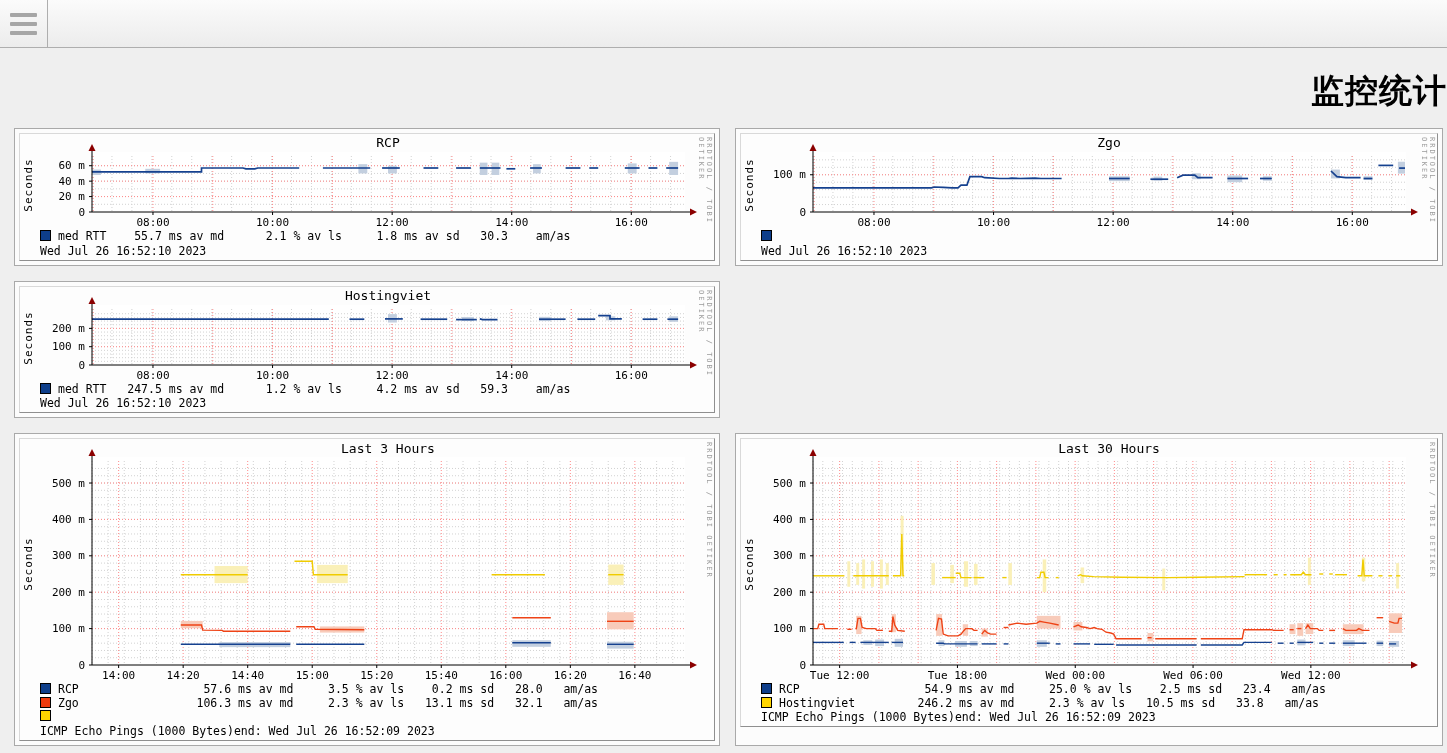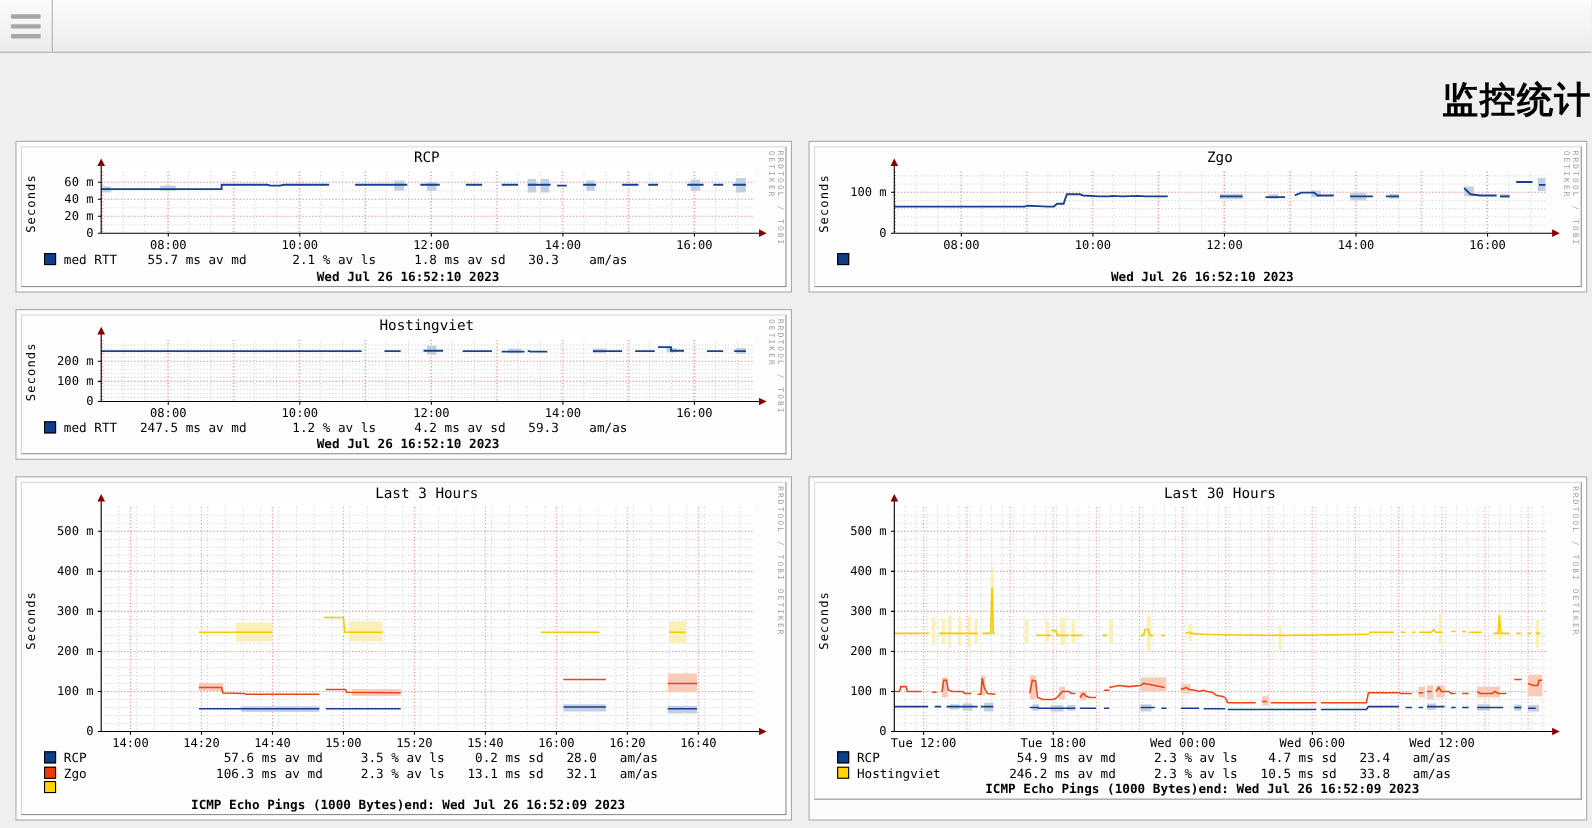--- a/index.html
+++ b/index.html
@@ -44,23 +44,23 @@
   svg{display:block;}
   svg text{font-family:"DejaVu Sans Mono", monospace;fill:#000;}
   .legend{padding-top:0px;}
   .lrow{display:flex;align-items:flex-start;height:13.5px;padding-left:20px;}
   .sw{width:9px;height:9px;border:1px solid #000;margin-right:7px;flex:none;}
   .ltext{
     font-family:"DejaVu Sans Mono", monospace;font-size:11.5px;
     white-space:pre;line-height:13px;
   }
   .gfooter{
-    display:flex;justify-content:center;align-items:center;
+    display:flex;justify-content:flex-start;align-items:center;
     height:14px;padding:0 12px 2px 20px;
-    font-family:"DejaVu Sans Mono", monospace;font-size:11.5px;white-space:pre;font-weight:bold;
+    font-family:"DejaVu Sans Mono", monospace;font-size:11.5px;white-space:pre;
   }
   .watermark{
     position:absolute;top:3px;right:1px;
     writing-mode:vertical-rl;
     font-family:"DejaVu Sans Mono", monospace;
     font-size:7px;letter-spacing:2px;color:#9a9a9a;
   }
 </style>
 </head>
 <body>
@@ -809,21 +809,21 @@
           <line x1="69" y1="80.41441441441441" x2="72" y2="80.41441441441441" stroke="#000" stroke-width="1"></line>
           <text x="65" y="83.91441441441441" text-anchor="end" font-size="11">400 m</text>
           <line x1="69" y1="44.01801801801801" x2="72" y2="44.01801801801801" stroke="#000" stroke-width="1"></line>
           <text x="65" y="47.51801801801801" text-anchor="end" font-size="11">500 m</text>
           <text x="368" y="14" text-anchor="middle" font-size="13">Last 30 Hours</text>
           <text x="0" y="0" text-anchor="middle" font-size="11" transform="translate(12 125) rotate(-90)" letter-spacing="1">Seconds</text>
         </svg>
       <div class="legend">
           <div class="lrow">
             <span class="sw" style="background: rgb(14, 62, 138);"></span>
-            <span class="ltext">RCP                  54.9 ms av md     2.3 % av ls    4.7 ms sd   23.4   am/as</span>
+            <span class="ltext">RCP                  54.9 ms av md     25.0 % av ls    2.5 ms sd   23.4   am/as</span>
           </div>
           <div class="lrow">
             <span class="sw" style="background: rgb(255, 213, 0);"></span>
             <span class="ltext">Hostingviet         246.2 ms av md     2.3 % av ls   10.5 ms sd   33.8   am/as</span>
           </div>
         </div>
       <div class="gfooter">
         <span>ICMP Echo Pings (1000 Bytes)</span>
         <span>end: Wed Jul 26 16:52:09 2023</span>
       </div>

